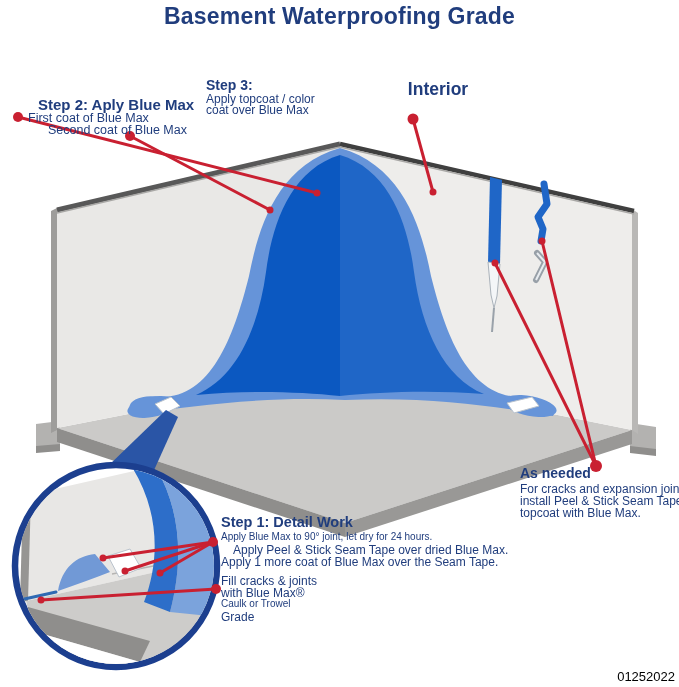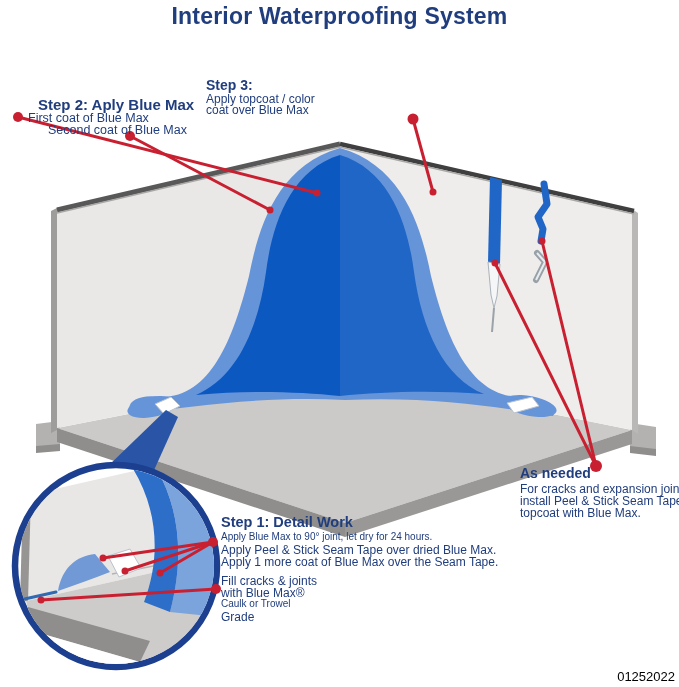--- a/index.html
+++ b/index.html
@@ -14,21 +14,21 @@
   .step3-h{left:206px;top:77px;font-size:14px;font-weight:bold;}
   .step3-l1{left:206px;top:92px;font-size:12px;}
   .step3-l2{left:206px;top:103px;font-size:12px;}
   .interior{left:340px;top:79px;width:196px;text-align:center;font-size:17.5px;font-weight:bold;line-height:20px;white-space:normal;position:absolute;color:#203d7d;}
   .asneeded-h{left:520px;top:465px;font-size:14px;font-weight:bold;}
   .asneeded-l1{left:520px;top:482px;font-size:12px;}
   .asneeded-l2{left:520px;top:494px;font-size:12px;}
   .asneeded-l3{left:520px;top:506px;font-size:12px;}
   .step1-h{left:221px;top:514px;font-size:14.5px;font-weight:bold;}
   .step1-l1{left:221px;top:531px;font-size:10px;}
-  .step1-l2{left:221px;top:543px;font-size:12px;}
+  .step1-l2{left:233px;top:543px;font-size:12px;}
   .step1-l3{left:221px;top:555px;font-size:12px;}
   .note-l1{left:221px;top:574px;font-size:12px;}
   .note-l2{left:221px;top:586px;font-size:12px;}
   .note-l3{left:221px;top:598px;font-size:10px;}
   .note-l4{left:221px;top:610px;font-size:12px;}
   .watermark{left:565px;top:669px;width:110px;text-align:right;font-size:13px;color:#000000;}
 </style>
 </head>
 <body>
 
@@ -122,31 +122,32 @@
       <circle cx="433" cy="192" r="3.5"></circle>
         <circle cx="495" cy="263" r="3.5"></circle>
       <circle cx="542" cy="241" r="3.5"></circle>
         <circle cx="103" cy="558" r="3.5"></circle>
       <circle cx="125" cy="571" r="3.5"></circle>
         <circle cx="160" cy="573" r="3.5"></circle>
       <circle cx="41" cy="600" r="3.5"></circle>
     </g>
   </svg>
 
-  <div class="lbl title">Interior Waterproofing System</div>
+  <div class="lbl title">Basement Waterproofing Grade</div>
 
   <div class="lbl step2-h">Step 2: Aply Blue Max</div>
   <div class="lbl step2-l1">First coat of Blue Max</div>
   <div class="lbl step2-l2">Second coat of Blue Max</div>
 
   <div class="lbl step3-h">Step 3:</div>
   <div class="lbl step3-l1">Apply topcoat / color</div>
   <div class="lbl step3-l2">coat over Blue Max</div>
 
   <div class="interior">
+    <div>Interior</div>
   </div>
 
   <div class="lbl asneeded-h">As needed</div>
   <div class="lbl asneeded-l1">For cracks and expansion joints,</div>
   <div class="lbl asneeded-l2">install Peel &amp; Stick Seam Tape,</div>
   <div class="lbl asneeded-l3">topcoat with Blue Max.</div>
 
   <div class="lbl step1-h">Step 1: Detail Work</div>
   <div class="lbl step1-l1">Apply Blue Max to 90° joint, let dry for 24 hours.</div>
   <div class="lbl step1-l2">Apply Peel &amp; Stick Seam Tape over dried Blue Max.</div>

